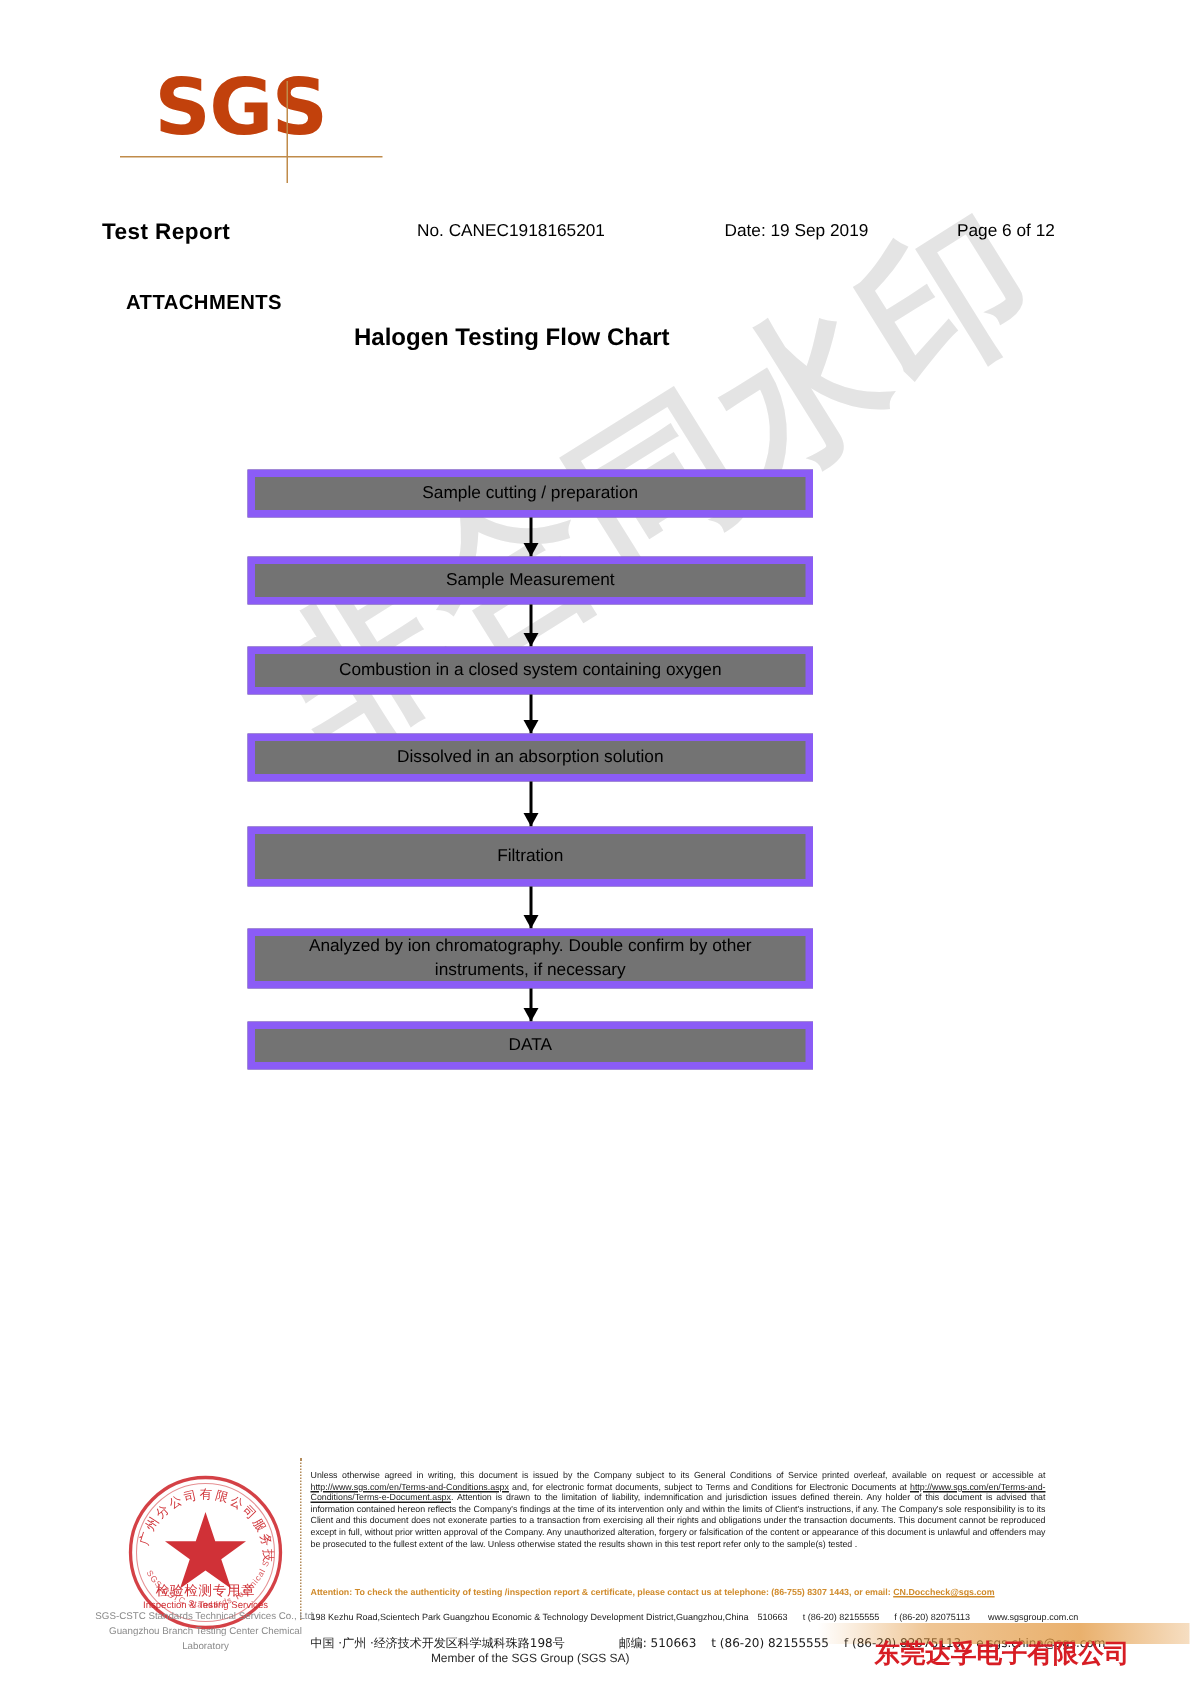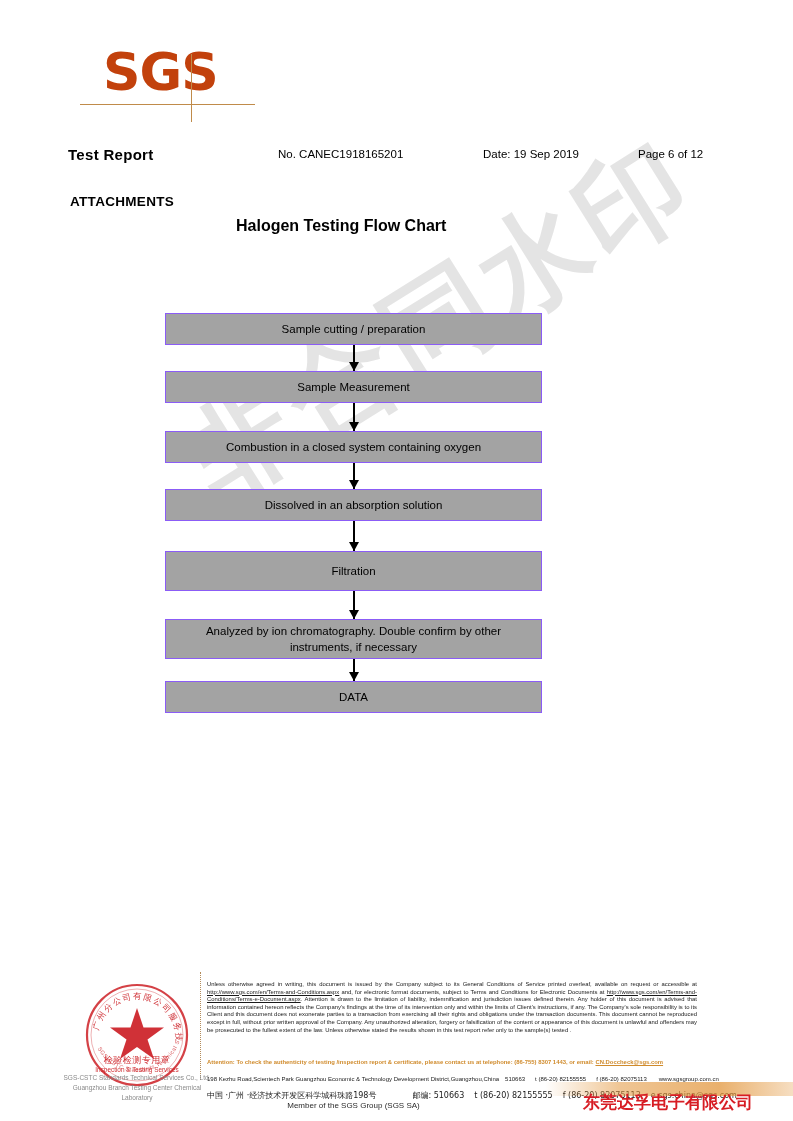--- a/index.html
+++ b/index.html
@@ -106,21 +106,21 @@
   #report-page {
     position: absolute;
     left: 638px;
     top: 2px;
     font-size: 11.5px;
   }
 
   
   #attachments-label {
     position: absolute;
-    left: 70px;
+    left: 84px;
     top: 194px;
     font-size: 13.5px;
     font-weight: bold;
     letter-spacing: 0.3px;
     z-index: 2;
   }
   #flow-title {
     position: absolute;
     left: 236px;
     top: 217px;
@@ -134,22 +134,22 @@
     position: absolute;
     left: 165px;
     top: 313px;
     width: 377px;
     z-index: 1;
   }
   .flow-step { position: relative; }
   .flow-box {
     box-sizing: border-box;
     width: 377px;
-    border: 1px solid #8b5cf6;
-    background: #a3a3a3;
+    border: 5px solid #8b5cf6;
+    background: #737373;
     display: flex;
     align-items: center;
     justify-content: center;
     text-align: center;
     font-size: 11.5px;
     line-height: 16px;
     padding: 0 8px;
   }
   .flow-box.h-std   { height: 32px; }
   .flow-box.h-tall  { height: 40px; }

